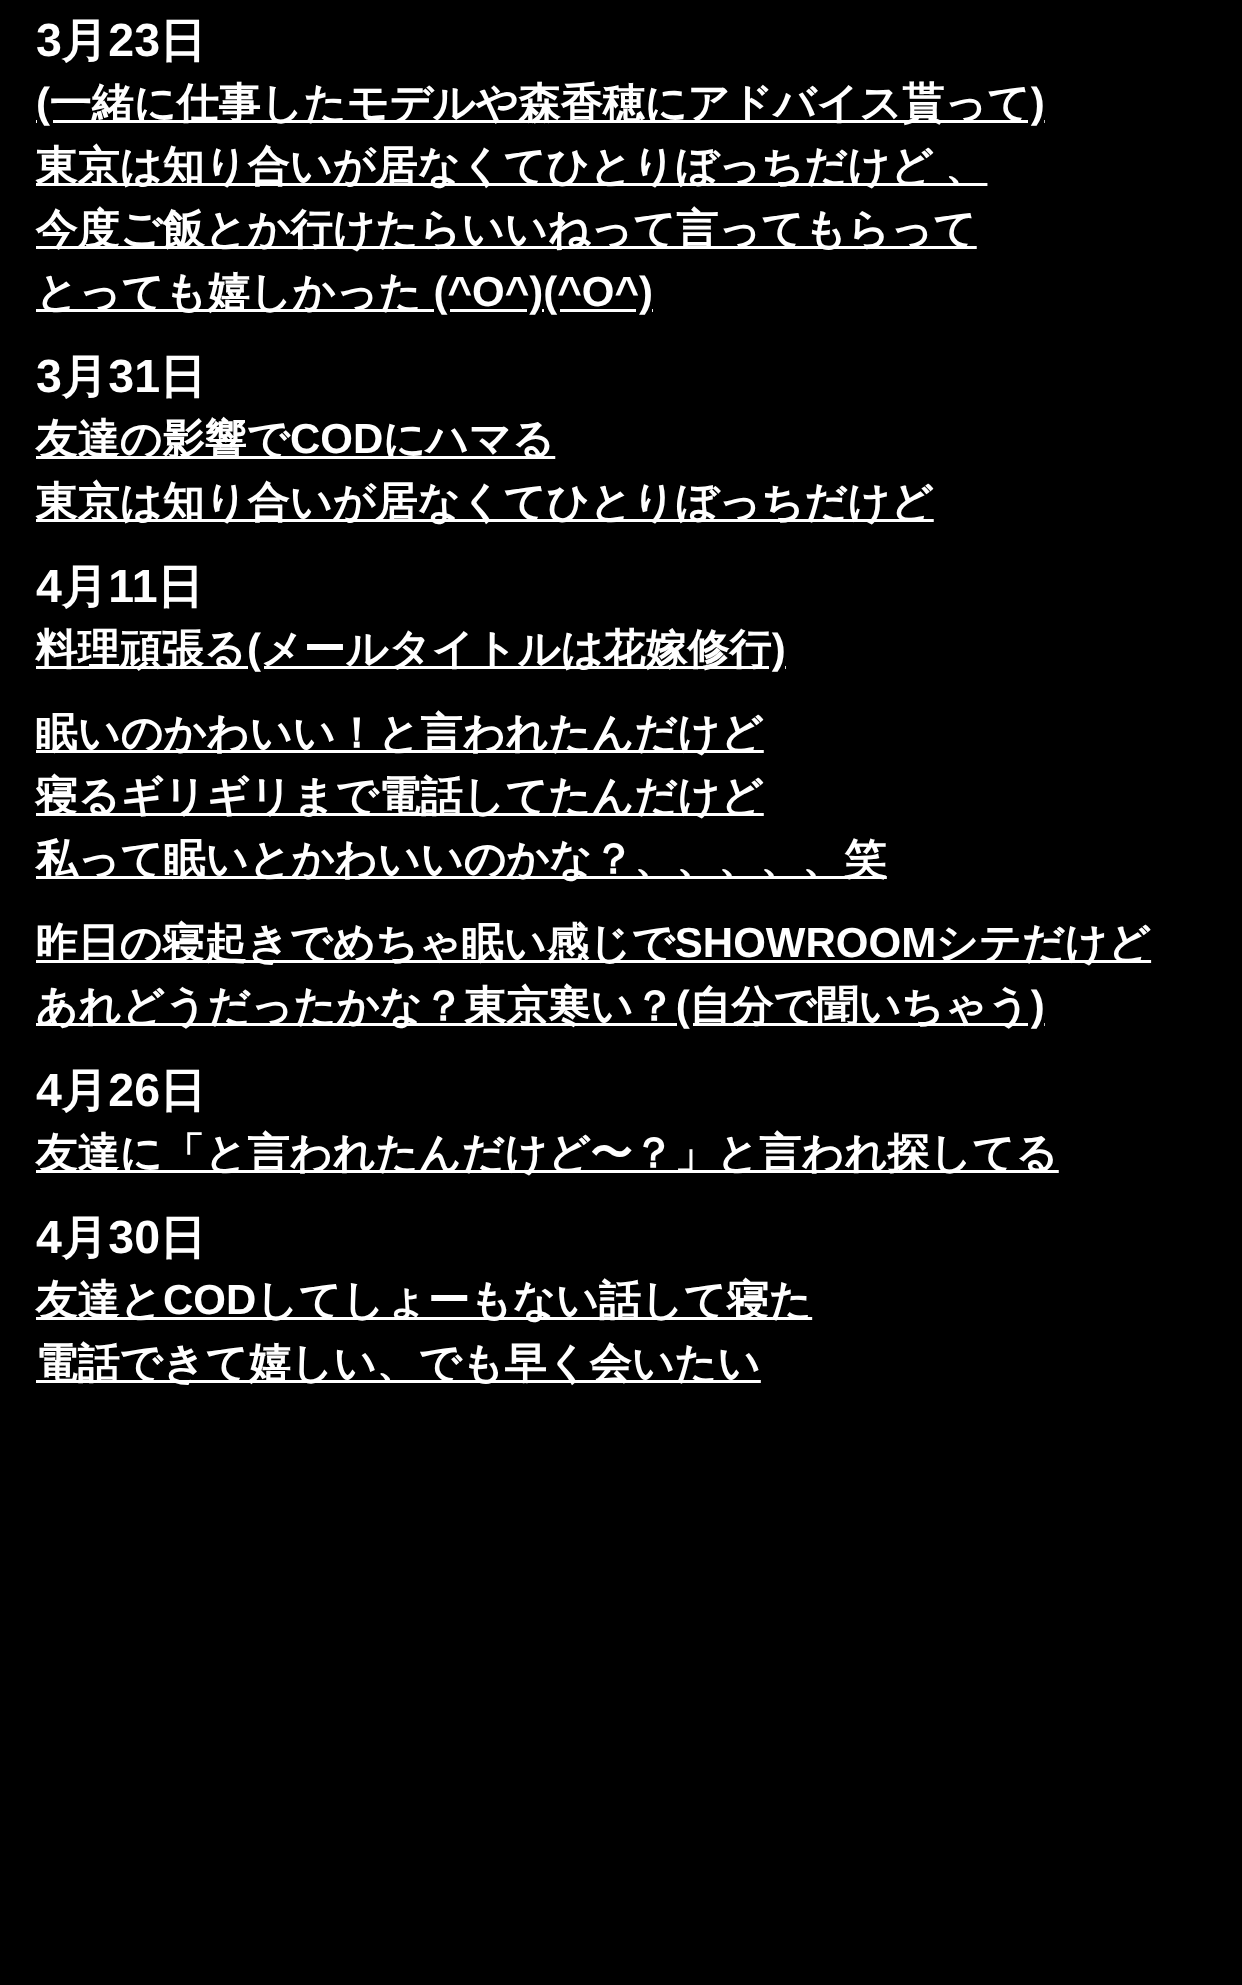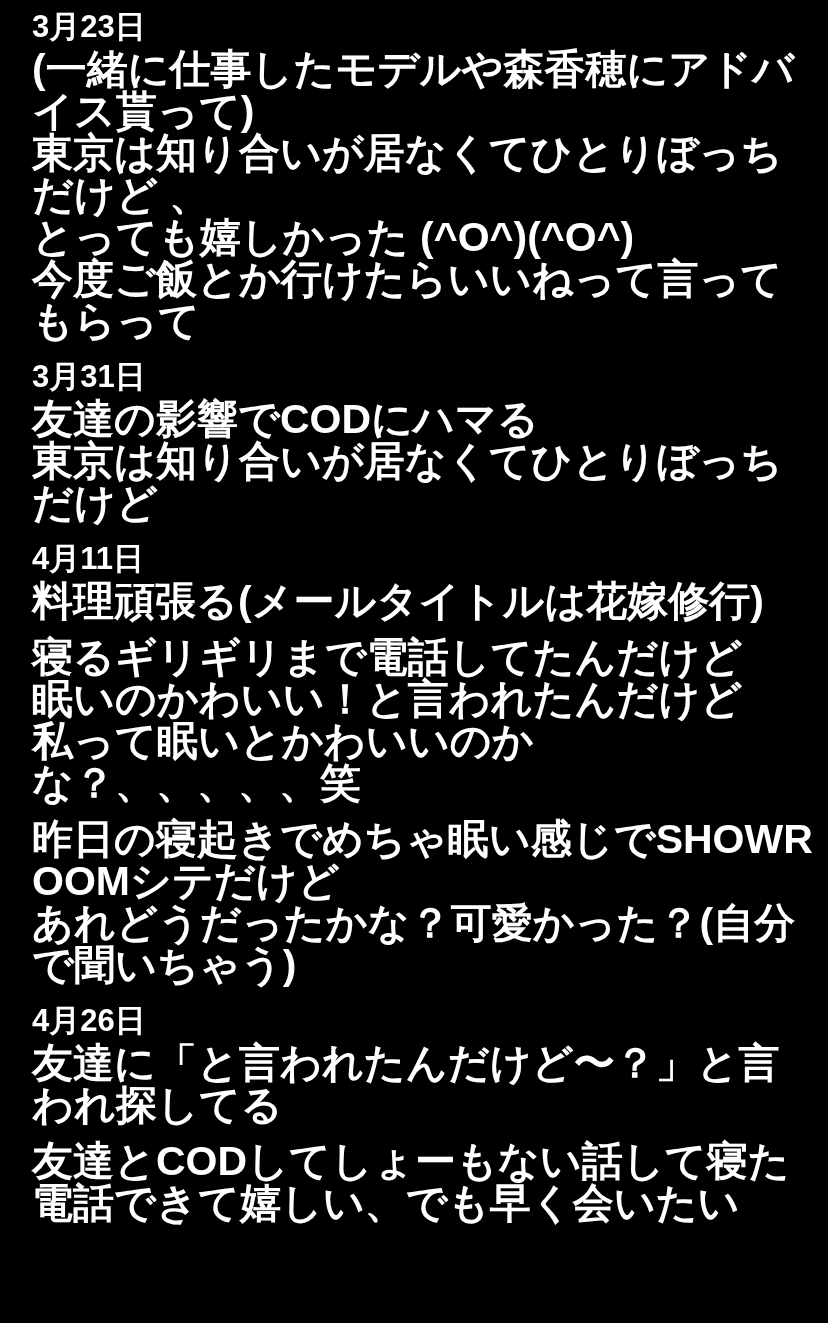--- a/index.html
+++ b/index.html
@@ -8,78 +8,79 @@
     background: #000000;
   }
   body {
     width: 828px;
     height: 1323px;
     overflow: hidden;
     font-family: "Liberation Sans", "DejaVu Sans", sans-serif;
     color: #ffffff;
   }
   #doc {
-    padding: 6px 8px 0 0;
+    padding: 6px 8px 0 24px;
     box-sizing: border-box;
-    margin-left: 32px;
   }
   .entry {
     margin: 0 0 14px 0;
   }
   .entry:first-child {
     margin-top: 0;
   }
   .date {
     font-size: 31px;
     font-weight: bold;
     line-height: 42px;
     letter-spacing: 0px;
     white-space: pre-wrap;
   }
   .line {
-    font-size: 41px;
+    font-size: 28px;
     font-weight: bold;
     line-height: 42px;
     letter-spacing: 0px;
     white-space: pre-wrap;
     word-break: break-all;
+    text-decoration: underline;
   }
   .gap {
     height: 14px;
   }
 </style>
 </head>
 <body style="background: rgb(0, 0, 0); color: rgb(255, 255, 255);">
 
 <div id="doc">
     <div class="entry">
       <div class="date">3月23日</div>
       <div class="line">(一緒に仕事したモデルや森香穂にアドバイス貰って)</div>
       <div class="line">東京は知り合いが居なくてひとりぼっちだけど 、</div>
+      <div class="line">今度ご飯とか行けたらいいねって言ってもらって</div>
       <div class="line">とっても嬉しかった (^O^)(^O^)</div>
-      <div class="line">今度ご飯とか行けたらいいねって言ってもらって</div>
     </div>
     <div class="entry">
       <div class="date">3月31日</div>
       <div class="line">友達の影響でCODにハマる</div>
       <div class="line">東京は知り合いが居なくてひとりぼっちだけど</div>
     </div>
     <div class="entry">
       <div class="date">4月11日</div>
       <div class="line">料理頑張る(メールタイトルは花嫁修行)</div>
     </div>
     <div class="entry">
+      <div class="line">眠いのかわいい！と言われたんだけど</div>
       <div class="line">寝るギリギリまで電話してたんだけど</div>
-      <div class="line">眠いのかわいい！と言われたんだけど</div>
       <div class="line">私って眠いとかわいいのかな？、、、、、笑</div>
       <div class="gap"></div>
       <div class="line">昨日の寝起きでめちゃ眠い感じでSHOWROOMシテだけど</div>
-      <div class="line">あれどうだったかな？可愛かった？(自分で聞いちゃう)</div>
+      <div class="line">あれどうだったかな？東京寒い？(自分で聞いちゃう)</div>
     </div>
     <div class="entry">
       <div class="date">4月26日</div>
       <div class="line">友達に「と言われたんだけど〜？」と言われ探してる</div>
     </div>
     <div class="entry">
+      <div class="date">4月30日</div>
       <div class="line">友達とCODしてしょーもない話して寝た</div>
       <div class="line">電話できて嬉しい、でも早く会いたい</div>
     </div>
   </div>
 
 </body></html>

